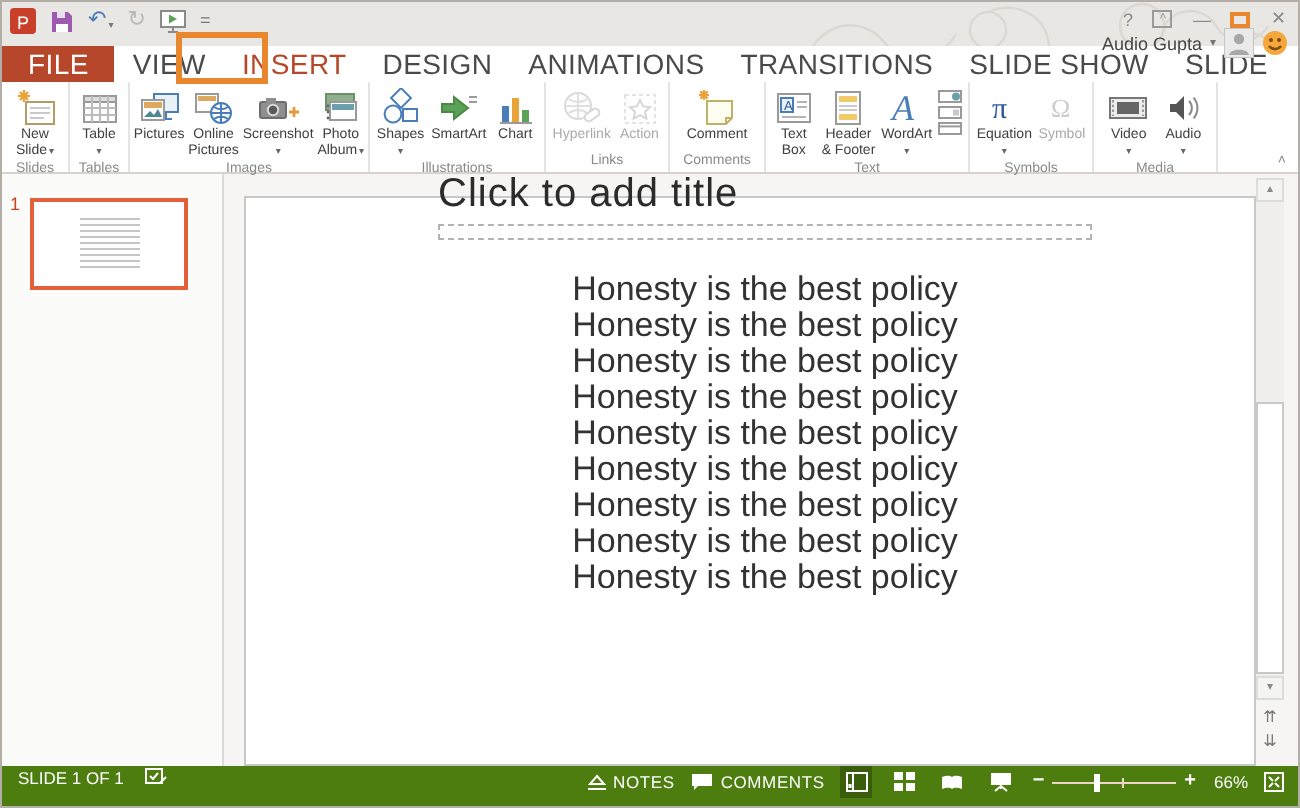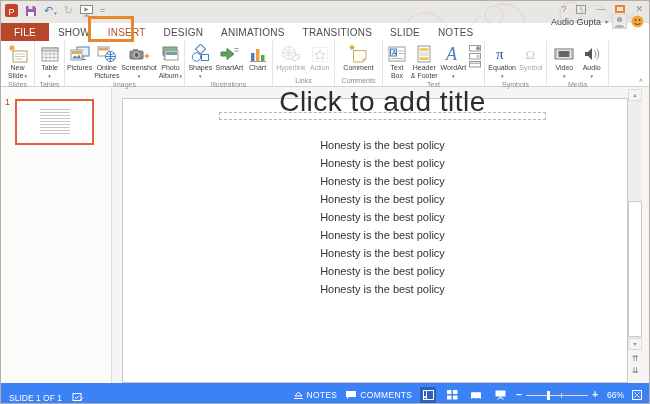--- a/index.html
+++ b/index.html
@@ -16,21 +16,21 @@
   .qat .glyph { font-size:11px; line-height:11px; }
   .undo-wrap { display:flex; align-items:flex-end; gap:1px; }
   .tinydown { font-size:5px; color:#777; }
   .apptitle { position:absolute; top:6px; left:0; width:100%; text-align:center; font-size:9px; color:#8c8c8c; z-index:1; }
   .winctl { position:absolute; right:6px; top:3px; display:flex; align-items:center; gap:10px; z-index:3; color:#8a8a8a; font-size:9px; }
   .restore-btn { width:10px; height:8px; border:2px solid #e8872e; display:inline-block; }
   .ribbonopts { width:10px; height:9px; border:1px solid #9a9a9a; font-size:6px; line-height:7px; text-align:center; color:#9a9a9a; }
   .account { position:absolute; right:5px; top:13px; display:flex; align-items:center; gap:4px; z-index:3; font-size:9px; color:#454545; }
   
   .tabsrow { position:absolute; top:22px; left:0; right:0; height:18px; background:#fff; display:flex; z-index:1; }
-  .tab { font-size:10px; color:#4a4a4a; display:flex; align-items:center; padding:0 9px; letter-spacing:.2px; white-space:nowrap; }
+  .tab { font-size:14px; color:#4a4a4a; display:flex; align-items:center; padding:0 9px; letter-spacing:.2px; white-space:nowrap; }
   .tab.file { background:#B7472A; color:#fff; padding:0 13px; }
   .tab.active { color:#B7472A; background:#fff; }
   .insert-box { position:absolute; left:87px; top:15px; width:46px; height:26px; border:3px solid #E8872E; z-index:6; pointer-events:none; }
   
   .ribbon { position:absolute; top:40px; left:0; right:0; height:46px; background:#fff; border-bottom:1px solid #d5d2cf; display:flex; z-index:1; }
   .rgroup { position:relative; border-right:1px solid #e6e4e1; display:flex; flex-direction:column; padding-top:2px; flex:0 0 auto; }
   .rbtns { display:flex; flex:1; align-items:flex-start; justify-content:space-evenly; width:100%; }
   .rbtn { display:flex; flex-direction:column; align-items:center; font-size:7px; color:#3f3f3f; line-height:8px; padding-top:1px; white-space:nowrap; }
   .rbtn .ric { height:20px; display:flex; align-items:center; justify-content:center; }
   .rbtn.disabled { color:#a9a9a9; }
@@ -42,34 +42,34 @@
   .rcollapse { flex:1; display:flex; align-items:flex-end; justify-content:flex-end; padding:0 6px 2px 0; color:#8a8a8a; font-size:7px; }
   
   .workspace { position:absolute; top:86px; left:0; right:0; bottom:20px; background:#f6f5f4; display:flex; }
   .thumbs { width:111px; background:#fbfbfa; border-right:1px solid #dddbd8; position:relative; flex:0 0 auto; }
   .thumbnum { position:absolute; left:4px; top:10px; font-size:9px; color:#c8431f; }
   .thumb { position:absolute; left:14px; top:12px; width:79px; height:46px; background:#fff; border:2.5px solid #e2603a; }
   .thumb-lines { position:absolute; left:50%; top:8px; transform:translateX(-50%); width:30px; height:26px;
     background:repeating-linear-gradient(#c6c6c6 0 1px, transparent 1px 3px); }
   .editor { flex:1; position:relative; }
   .slide { position:absolute; left:10px; top:11px; width:506px; height:285px; background:#fff; border:1px solid #c8c8c8; }
-  .slide-title { position:absolute; left:96px; width:327px; top:-13px; text-align:center; white-space:nowrap;
-    font-size:28px; font-weight:300; color:#2b2b2b; letter-spacing:.5px; }
+  .slide-title { position:absolute; left:96px; width:327px; top:-13px; text-align:left; white-space:nowrap;
+    font-size:20px; font-weight:300; color:#2b2b2b; letter-spacing:.5px; }
   .slide-dashed { position:absolute; left:96px; top:13px; width:327px; height:8px; border:1px dashed #b3b3b3; }
-  .slide-body { position:absolute; left:96px; top:37px; width:327px; text-align:center; font-size:11px; color:#333; }
+  .slide-body { position:absolute; left:96px; top:37px; width:327px; text-align:center; font-size:17px; color:#333; }
   .body-line { height:18px; line-height:18px; }
   
   .scrollcol { position:absolute; right:7px; top:2px; width:14px; height:288px; }
   .scbtn { position:absolute; left:0; right:0; height:12px; background:#f4f4f3; border:1px solid #dcdcda; color:#8a8a8a; font-size:6px; text-align:center; line-height:10px; }
   .sc-track { position:absolute; left:0; right:0; top:12px; height:237px; background:#efeeec; }
   .sc-thumb { position:absolute; left:0; right:0; top:112px; height:136px; background:#fff; border:1px solid #c9c9c9; }
   .sc-nav { position:absolute; left:0; right:0; height:11px; text-align:center; font-size:8px; line-height:11px; color:#777; }
   
-  .statusbar { position:absolute; left:0; right:0; bottom:0; height:20px; background:#3b82f6; color:#fff;
-    display:flex; align-items:flex-end; font-size:8.5px; z-index:2; }
+  .statusbar { position:absolute; left:0; right:0; bottom:0; height:20px; background:#4d7c0f; color:#fff;
+    display:flex; align-items:flex-start; font-size:8.5px; z-index:2; }
   .sb-left { display:flex; align-items:center; gap:10px; padding-left:8px; }
   .sb-right { margin-left:auto; display:flex; align-items:center; gap:8px; padding-right:7px; }
   .sb-item { display:flex; align-items:center; gap:3px; letter-spacing:.3px; }
   .sb-viewbtn { width:16px; height:16px; display:flex; align-items:center; justify-content:center; }
   .sb-viewbtn.pressed { background:rgba(0,0,0,.25); }
   .zoomgrp { display:flex; align-items:center; gap:4px; }
   .zsign { font-size:10px; line-height:10px; font-weight:bold; }
   .ztrack { position:relative; width:62px; height:9px; }
   .ztrack .line { position:absolute; top:4px; left:0; right:0; height:1px; background:#f0d3c9; }
   .ztrack .tick { position:absolute; left:35px; top:2px; width:1px; height:5px; background:#f0d3c9; }
@@ -133,25 +133,26 @@
           <circle cx="6.5" cy="6.5" r="6" fill="#f5a73b"></circle>
           <circle cx="4.5" cy="5" r="1" fill="#7a4a12"></circle>
           <circle cx="8.5" cy="5" r="1" fill="#7a4a12"></circle>
           <path d="M3.5 8c1.5 2 4.5 2 6 0" stroke="#7a4a12" fill="none" stroke-width="1.2"></path>
         </svg>
     </div>
   </div>
 
   <div class="tabsrow">
     <div class="tab file">FILE</div>
-    <div class="tab">SHOW</div>
+    <div class="tab">VIEW</div>
     <div class="tab active">INSERT</div>
     <div class="tab">DESIGN</div>
     <div class="tab">ANIMATIONS</div>
     <div class="tab">TRANSITIONS</div>
+    <div class="tab">SLIDE SHOW</div>
     <div class="tab">SLIDE</div>
     <div class="tab">NOTES</div>
   </div>
   <div class="insert-box"></div>
 
   <div class="ribbon">
 
     <div class="rgroup" style="width:34px">
       <div class="rbtns">
         <div class="rbtn">

